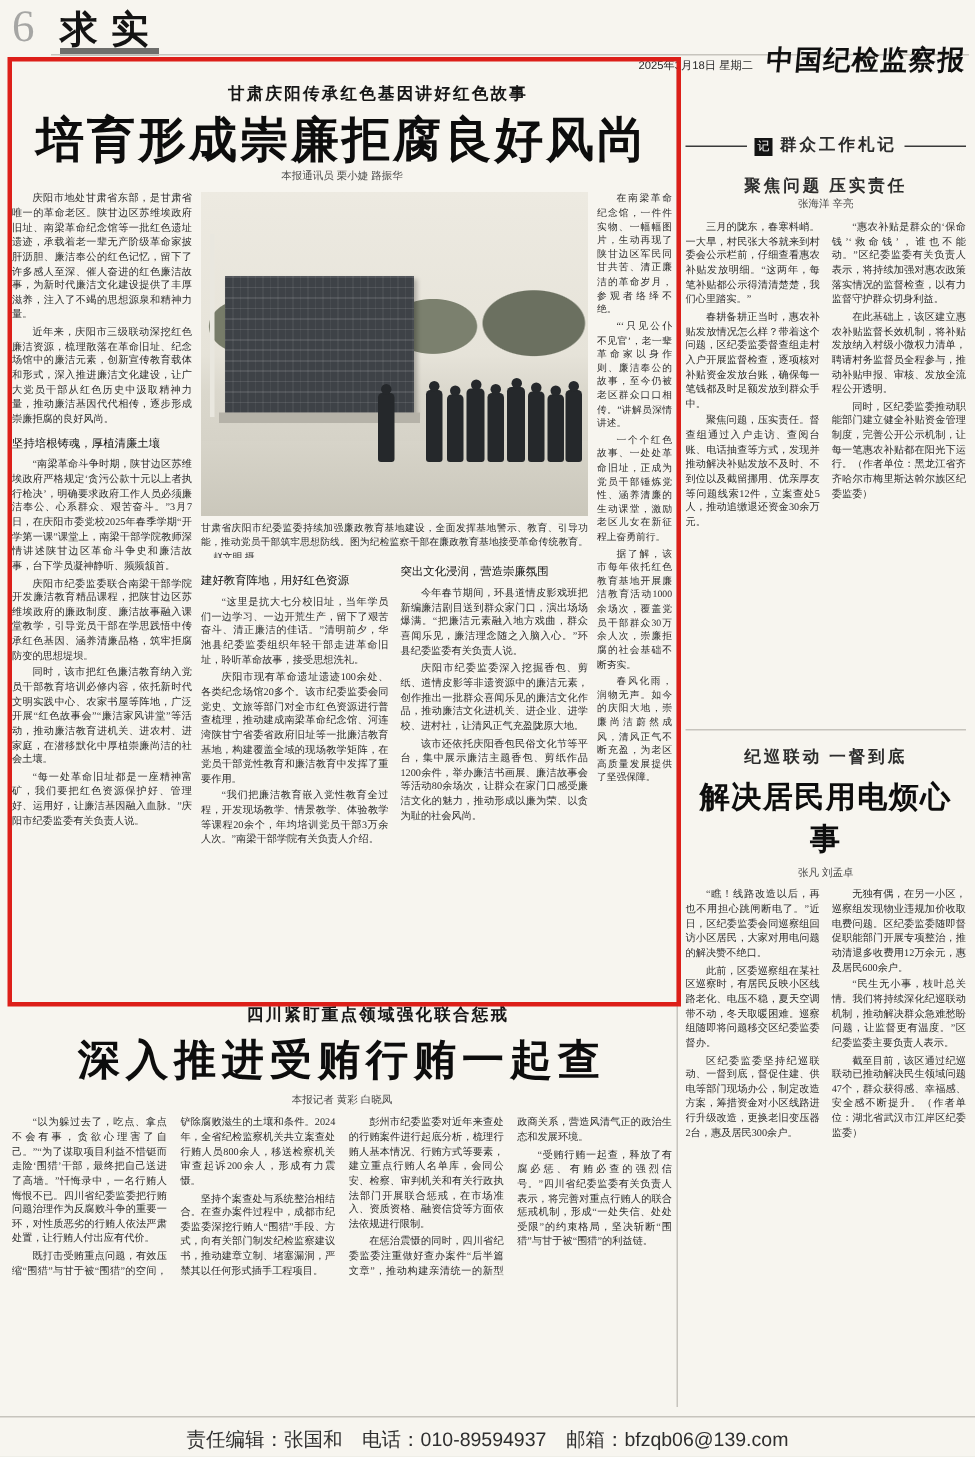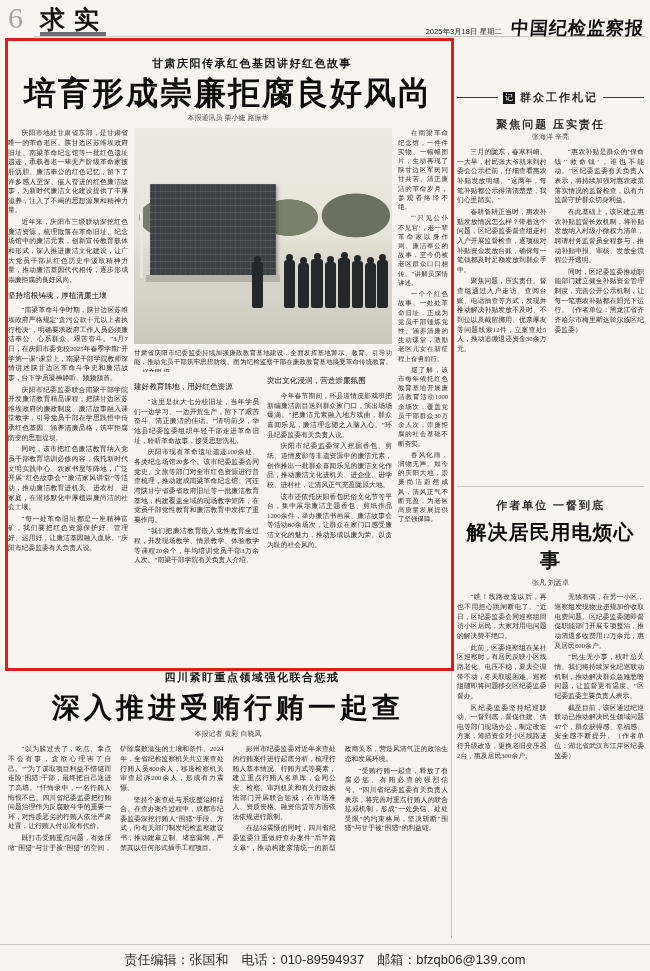--- a/index.html
+++ b/index.html
@@ -5,21 +5,21 @@
   html,body{margin:0;padding:0;background:#e9e7e1;}
   .page{position:relative;width:650px;height:971px;background:#f7f5ef;margin:0 auto;
         font-family:"Liberation Serif","DejaVu Serif",serif;color:#1e1e1e;overflow:hidden;}
 
   
   .hdr{position:absolute;left:0;top:0;width:650px;height:40px;}
   .pagenum{position:absolute;left:8px;top:1px;font-size:30px;color:#a6a6a4;font-weight:400;}
   .sectiontitle{position:absolute;left:40px;top:3px;font-size:25px;font-weight:700;letter-spacing:9px;color:#141414;}
   .section-bar{position:absolute;left:40px;top:32px;width:66px;height:5px;background:#6e6e6c;}
   .head-rule{position:absolute;left:34px;right:4px;top:36px;height:1px;background:#c7c4bd;}
-  .head-right{position:absolute;right:6px;top:16px;display:flex;align-items:baseline;gap:9px;}
+  .head-right{position:absolute;right:6px;top:28px;display:flex;align-items:baseline;gap:9px;}
   .pgdate{font-size:7.5px;color:#2a2a2a;font-family:"Liberation Sans",sans-serif;}
   .masthead{font-size:18px;font-weight:900;transform:skewX(-5deg);letter-spacing:1px;color:#101010;}
 
   
   .redbox{position:absolute;left:5px;top:38px;width:443px;height:627px;border:3px solid #dd1f19;
           z-index:9;pointer-events:none;}
 
   
   .para{margin:0 0 2px 0;text-indent:2em;text-align:justify;}
   .subhead{margin:6px 0 4px 0;font-size:7.6px;font-weight:400;color:#111;}
@@ -193,21 +193,21 @@
           <p class="para">聚焦问题，压实责任。督查组通过入户走访、查阅台账、电话抽查等方式，发现并推动解决补贴发放不及时、不到位以及截留挪用、优亲厚友等问题线索12件，立案查处5人，推动追缴退还资金30余万元。</p>
           <p class="para">“惠农补贴是群众的‘保命钱’‘救命钱’，谁也不能动。”区纪委监委有关负责人表示，将持续加强对惠农政策落实情况的监督检查，以有力监督守护群众切身利益。</p>
           <p class="para">在此基础上，该区建立惠农补贴监督长效机制，将补贴发放纳入村级小微权力清单，聘请村务监督员全程参与，推动补贴申报、审核、发放全流程公开透明。</p>
           <p class="para">同时，区纪委监委推动职能部门建立健全补贴资金管理制度，完善公开公示机制，让每一笔惠农补贴都在阳光下运行。（作者单位：黑龙江省齐齐哈尔市梅里斯达斡尔族区纪委监委）</p>
         </div>
     </article>
 
     <div class="sb-divider"></div>
 
     <article>
-      <div class="sb-kicker">作者单位 一督到底</div>
+      <div class="sb-kicker">纪巡联动 一督到底</div>
       <h3 class="headline-md">解决居民用电烦心事</h3>
       <div class="sb-byline">张凡 刘孟卓</div>
       <div class="sb-body a2">
           <p class="para">“瞧！线路改造以后，再也不用担心跳闸断电了。”近日，区纪委监委会同巡察组回访小区居民，大家对用电问题的解决赞不绝口。</p>
           <p class="para">此前，区委巡察组在某社区巡察时，有居民反映小区线路老化、电压不稳，夏天空调带不动，冬天取暖困难。巡察组随即将问题移交区纪委监委督办。</p>
           <p class="para">区纪委监委坚持纪巡联动、一督到底，督促住建、供电等部门现场办公，制定改造方案，筹措资金对小区线路进行升级改造，更换老旧变压器2台，惠及居民300余户。</p>
           <p class="para">无独有偶，在另一小区，巡察组发现物业违规加价收取电费问题。区纪委监委随即督促职能部门开展专项整治，推动清退多收费用12万余元，惠及居民600余户。</p>
           <p class="para">“民生无小事，枝叶总关情。我们将持续深化纪巡联动机制，推动解决群众急难愁盼问题，让监督更有温度。”区纪委监委主要负责人表示。</p>
           <p class="para">截至目前，该区通过纪巡联动已推动解决民生领域问题47个，群众获得感、幸福感、安全感不断提升。（作者单位：湖北省武汉市江岸区纪委监委）</p>
         </div>

